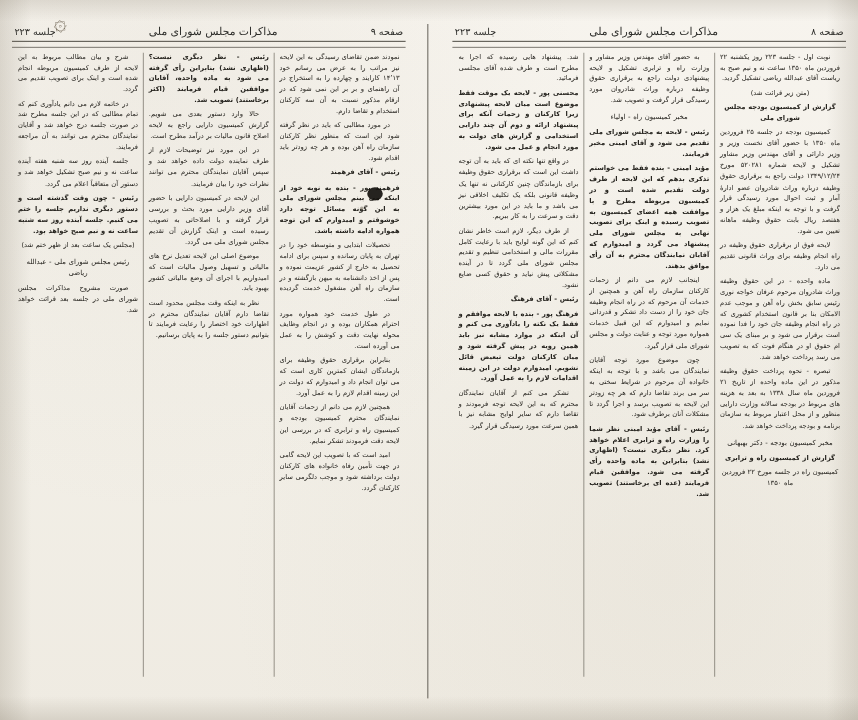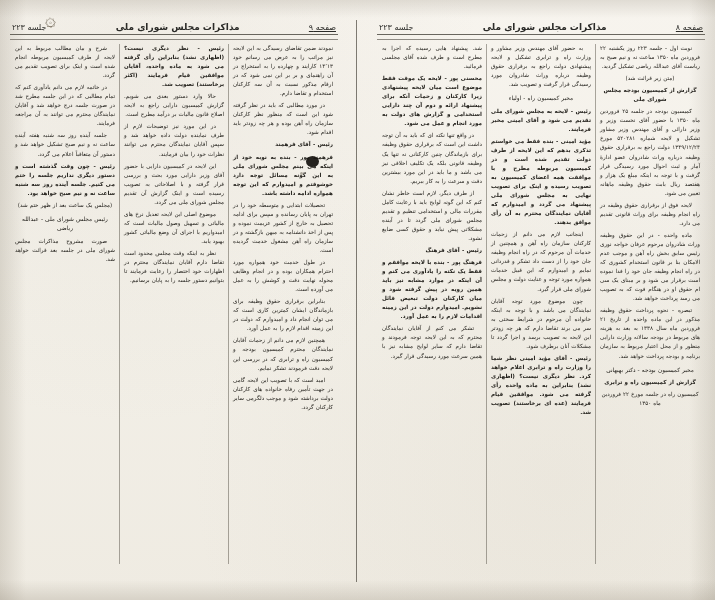--- a/index.html
+++ b/index.html
@@ -55,23 +55,23 @@
     display: flex;
     flex-direction: row;
     justify-content: space-between;
     align-items: baseline;
     font-family: "DejaVu Sans", sans-serif;
     font-size: 8.5px;
     color: #2b2b28;
     padding: 0 4px 2px 4px;
     letter-spacing: 0.2px;
   }
-  .hdr .ttl { font-size: 9px; font-weight: bold; }
+  .hdr .ttl { font-size: 9px; font-weight: normal; }
   .hdr .sess { font-size: 8px; }
-  .hdr .pg { font-size: 8px; text-decoration: underline; }
+  .hdr .pg { font-size: 8px; }
   .rule {
     height: 1px;
     background: #3a372f;
     margin: 0 2px 4px 2px;
     opacity: 0.75;
   }
   .rule.thin { height: 1px; opacity: 0.55; }
 
   
   #divider {

